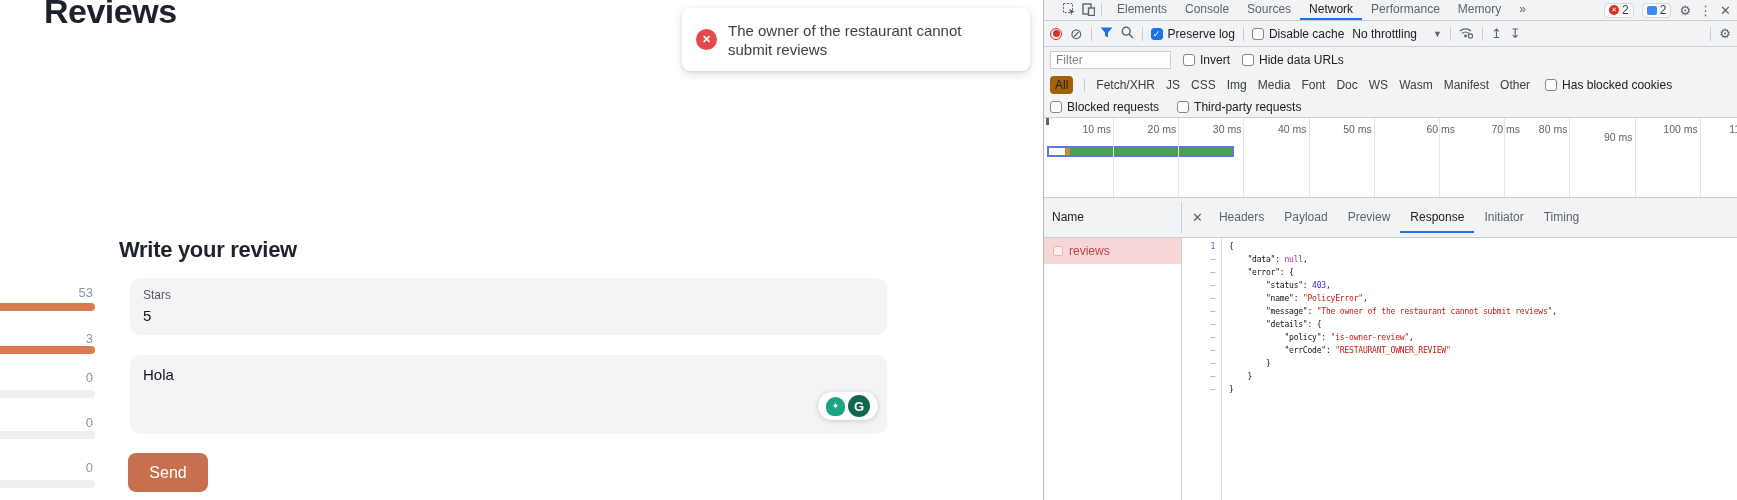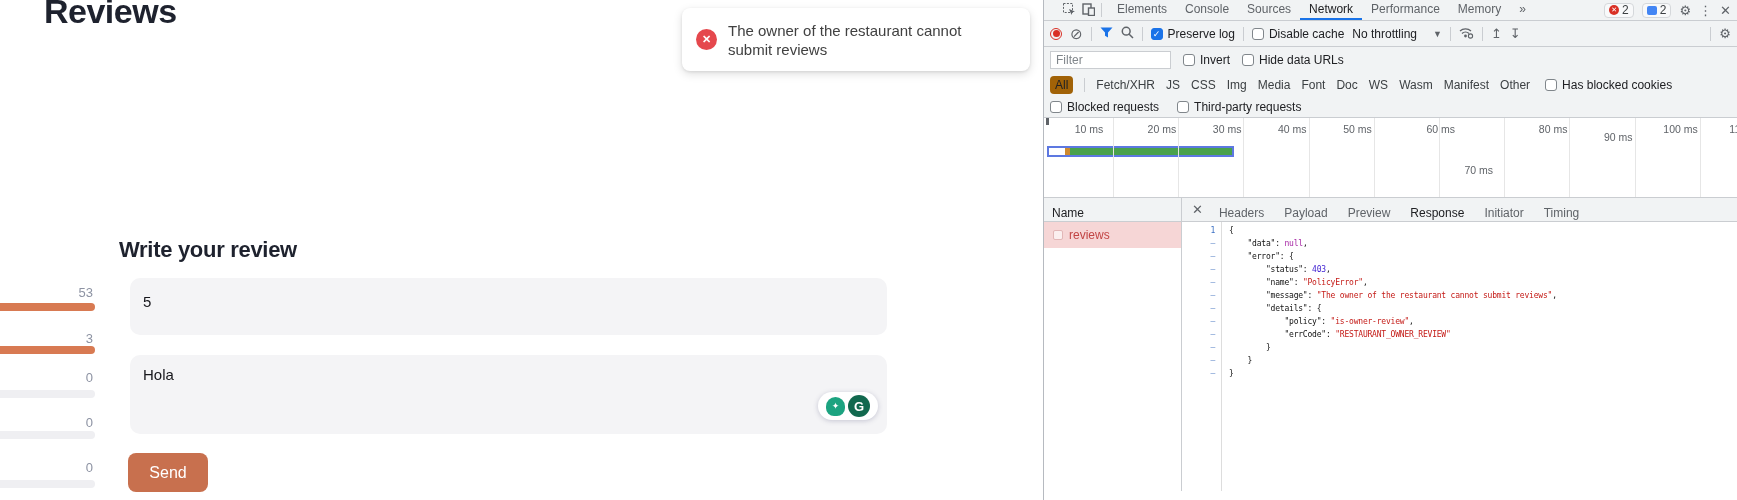--- a/index.html
+++ b/index.html
@@ -83,21 +83,21 @@
   .dt-timeline { position:relative; height:80px; border-bottom:1px solid #cacdd1; background:#fff; overflow:hidden; }
   .grid-line { position:absolute; top:0; bottom:0; width:1px; background:#e6e6e6; }
   .tick-label { position:absolute; top:5px; width:44px; text-align:right; font-size:10.5px; color:#5f6368; }
   .tl-tick { position:absolute; left:2px; top:0; width:3px; height:7px; background:#5f6368; }
   .wf-bar { position:absolute; left:3px; top:28px; width:187px; height:11px; border:2px solid #5d78e1;
             display:flex; background:#fff; cursor:pointer; }
   .wf-white { width:16px; background:#fff; }
   .wf-orange { width:5px; background:#cf8a2e; }
   .wf-green { flex:1; background:#49a14c; }
 
-  .dt-split-header { display:flex; height:24px; border-bottom:1px solid #cacdd1; background:#f1f3f4; }
+  .dt-split-header { display:flex; height:40px; border-bottom:1px solid #cacdd1; background:#f1f3f4;align-items:center; }
   .name-col-h { width:138px; flex:none; border-right:1px solid #cacdd1; line-height:31px; padding-left:8px;
                 color:#202124; }
   .detail-header { flex:1; display:flex; align-items:center; overflow:hidden; }
   .close-x { margin:0 6px 0 10px; color:#5f6368; font-size:13px; cursor:pointer; }
   .d-tab { height:31px; line-height:30px; padding:0 10px; color:#5f6368; border-bottom:2.5px solid transparent; cursor:pointer; white-space:nowrap; }
   .d-tab.active { color:#202124; border-bottom-color:#1a73e8; }
 
   .dt-body { display:flex; height:269px; }
   .requests-list { width:138px; flex:none; border-right:1px solid #cacdd1; }
   .request-row { height:26px; background:#f6d6d6; display:flex; align-items:center; gap:6px; padding:0 6px 0 9px; cursor:pointer; }
@@ -136,20 +136,21 @@
         <div class="rate-bar" style="top: 390px; background: rgb(239, 239, 242);"></div>
         <div class="rate-num" style="top: 415px;">0</div>
         <div class="rate-bar" style="top: 431px; background: rgb(239, 239, 242);"></div>
         <div class="rate-num" style="top: 460px;">0</div>
         <div class="rate-bar" style="top: 480px; background: rgb(239, 239, 242);"></div>
       </div>
 
     <h2 class="form-heading">Write your review</h2>
 
     <div class="stars-box">
+      <div class="stars-label">Stars</div>
       <div class="stars-value">5</div>
     </div>
 
     <div class="review-box">
       <span>Hola</span>
       <div class="grammarly">
         <span class="gr-bulb">✦</span>
         <span class="gr-g">G</span>
       </div>
     </div>
@@ -290,33 +291,33 @@
     </div>
 
     <div class="dt-timeline" id="timeline">
       <span class="tl-tick"></span>
       <div class="wf-bar">
         <span class="wf-white"></span>
         <span class="wf-orange"></span>
         <span class="wf-green"></span>
       </div>
     <div class="grid-line" style="left: 69px;"></div>
-        <div class="tick-label" style="left: 23px; text-align: center;">10 ms</div>
+        <div class="tick-label" style="left: 23px;">10 ms</div>
         <div class="grid-line" style="left: 134.2px;"></div>
         <div class="tick-label" style="left: 88.2px;">20 ms</div>
         <div class="grid-line" style="left: 199.4px;"></div>
         <div class="tick-label" style="left: 153.4px;">30 ms</div>
         <div class="grid-line" style="left: 264.6px;"></div>
         <div class="tick-label" style="left: 218.6px;">40 ms</div>
         <div class="grid-line" style="left: 329.8px;"></div>
         <div class="tick-label" style="left: 283.8px;">50 ms</div>
         <div class="grid-line" style="left: 395px;"></div>
         <div class="tick-label" style="left: 367px;">60 ms</div>
         <div class="grid-line" style="left: 460.2px;"></div>
-        <div class="tick-label" style="left: 405px; margin-top: 41px;">70 ms</div>
+        <div class="tick-label" style="left: 432px;">70 ms</div>
         <div class="grid-line" style="left: 525.4px;"></div>
         <div class="tick-label" style="left: 479.4px;">80 ms</div>
         <div class="grid-line" style="left: 590.6px;"></div>
         <div class="tick-label" style="left: 544.6px; margin-top: 8px;">90 ms</div>
         <div class="grid-line" style="left: 655.8px;"></div>
         <div class="tick-label" style="left: 609.8px;">100 ms</div>
         <div class="tick-label" style="left: 675px;">110 ms</div>
       </div>
 
     <div class="dt-split-header">

